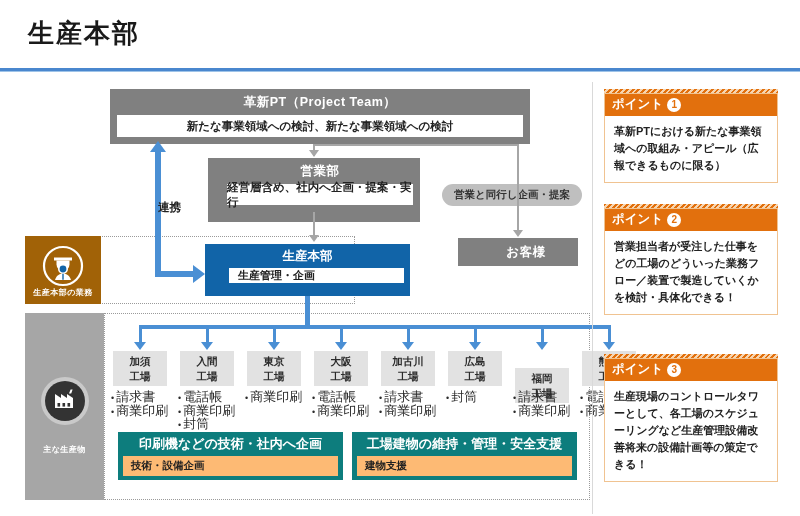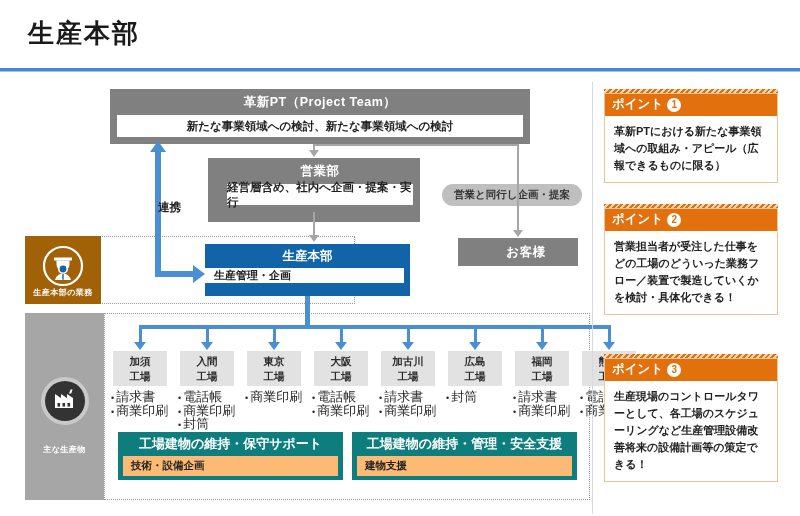--- a/index.html
+++ b/index.html
@@ -27,21 +27,21 @@
   #eigyo-bu{left:208px;top:158px;width:212px;height:64px;padding-left:12px;}
   #eigyo-bu .ginner{height:21px;}
   #okyakusama{left:458px;top:238px;width:120px;height:28px;}
   #okyakusama .gtitle{padding-top:6px;font-size:12.5px;margin-left:16px;}
 
   
   #seisan-honbu{position:absolute;left:205px;top:244px;width:205px;height:52px;
                 background:#1164a8;box-sizing:border-box;}
   #seisan-honbu .gtitle{color:#fff;text-align:center;font-size:12.5px;font-weight:600;
                         padding-top:4px;}
-  #seisan-honbu .ginner{background:#fff;margin:3px 6px 6px 0;height:15px;
+  #seisan-honbu .ginner{background:#fff;margin:3px 6px 6px 24px;height:15px;
                         font-size:11px;font-weight:700;color:#222;display:flex;
                         align-items:center;padding-left:9px;}
 
   
   #pill-eigyo{position:absolute;left:442px;top:184px;width:140px;height:22px;
               background:#bfbfbf;border-radius:11px;color:#333;font-size:10.5px;
               font-weight:700;display:flex;align-items:center;justify-content:center;}
 
   
   .dotted{position:absolute;border:1.5px dotted #9a9a9a;box-sizing:border-box;}
@@ -219,40 +219,40 @@
       <div>請求書</div>
       <div>商業印刷</div>
     </div>
     <div class="fbox" style="left: 448px; top: 351px;">
       <span>広島</span>
       <span>工場</span>
     </div>
     <div class="fprod" style="left: 446px; top: 391px;">
       <div>封筒</div>
     </div>
-    <div class="fbox" style="left: 515px; top: 351px;">
+    <div class="fbox" style="left: 515px; top: 368px;">
       <span>福岡</span>
       <span>工場</span>
     </div>
     <div class="fprod" style="left: 513px; top: 391px;">
       <div>請求書</div>
       <div>商業印刷</div>
     </div>
     <div class="fbox" style="left: 582px; top: 351px;">
       <span>熊本</span>
       <span>工場</span>
     </div>
     <div class="fprod" style="left: 580px; top: 391px;">
       <div>電話帳</div>
       <div>商業印刷</div>
     </div>
   </div>
 
 <div class="tbox" id="tbox-gijutsu">
-  <div class="ttitle">工場建物の維持・保守サポート</div>
+  <div class="ttitle">印刷機などの技術・社内へ企画</div>
   <div class="tinner">技術・設備企画</div>
 </div>
 <div class="tbox" id="tbox-tatemono">
   <div class="ttitle">工場建物の維持・管理・安全支援</div>
   <div class="tinner">建物支援</div>
 </div>
 
 <div id="side-gyomu">
   <span class="side-ico" id="ico-worker">
     <svg width="44" height="44" viewBox="0 0 44 44">

